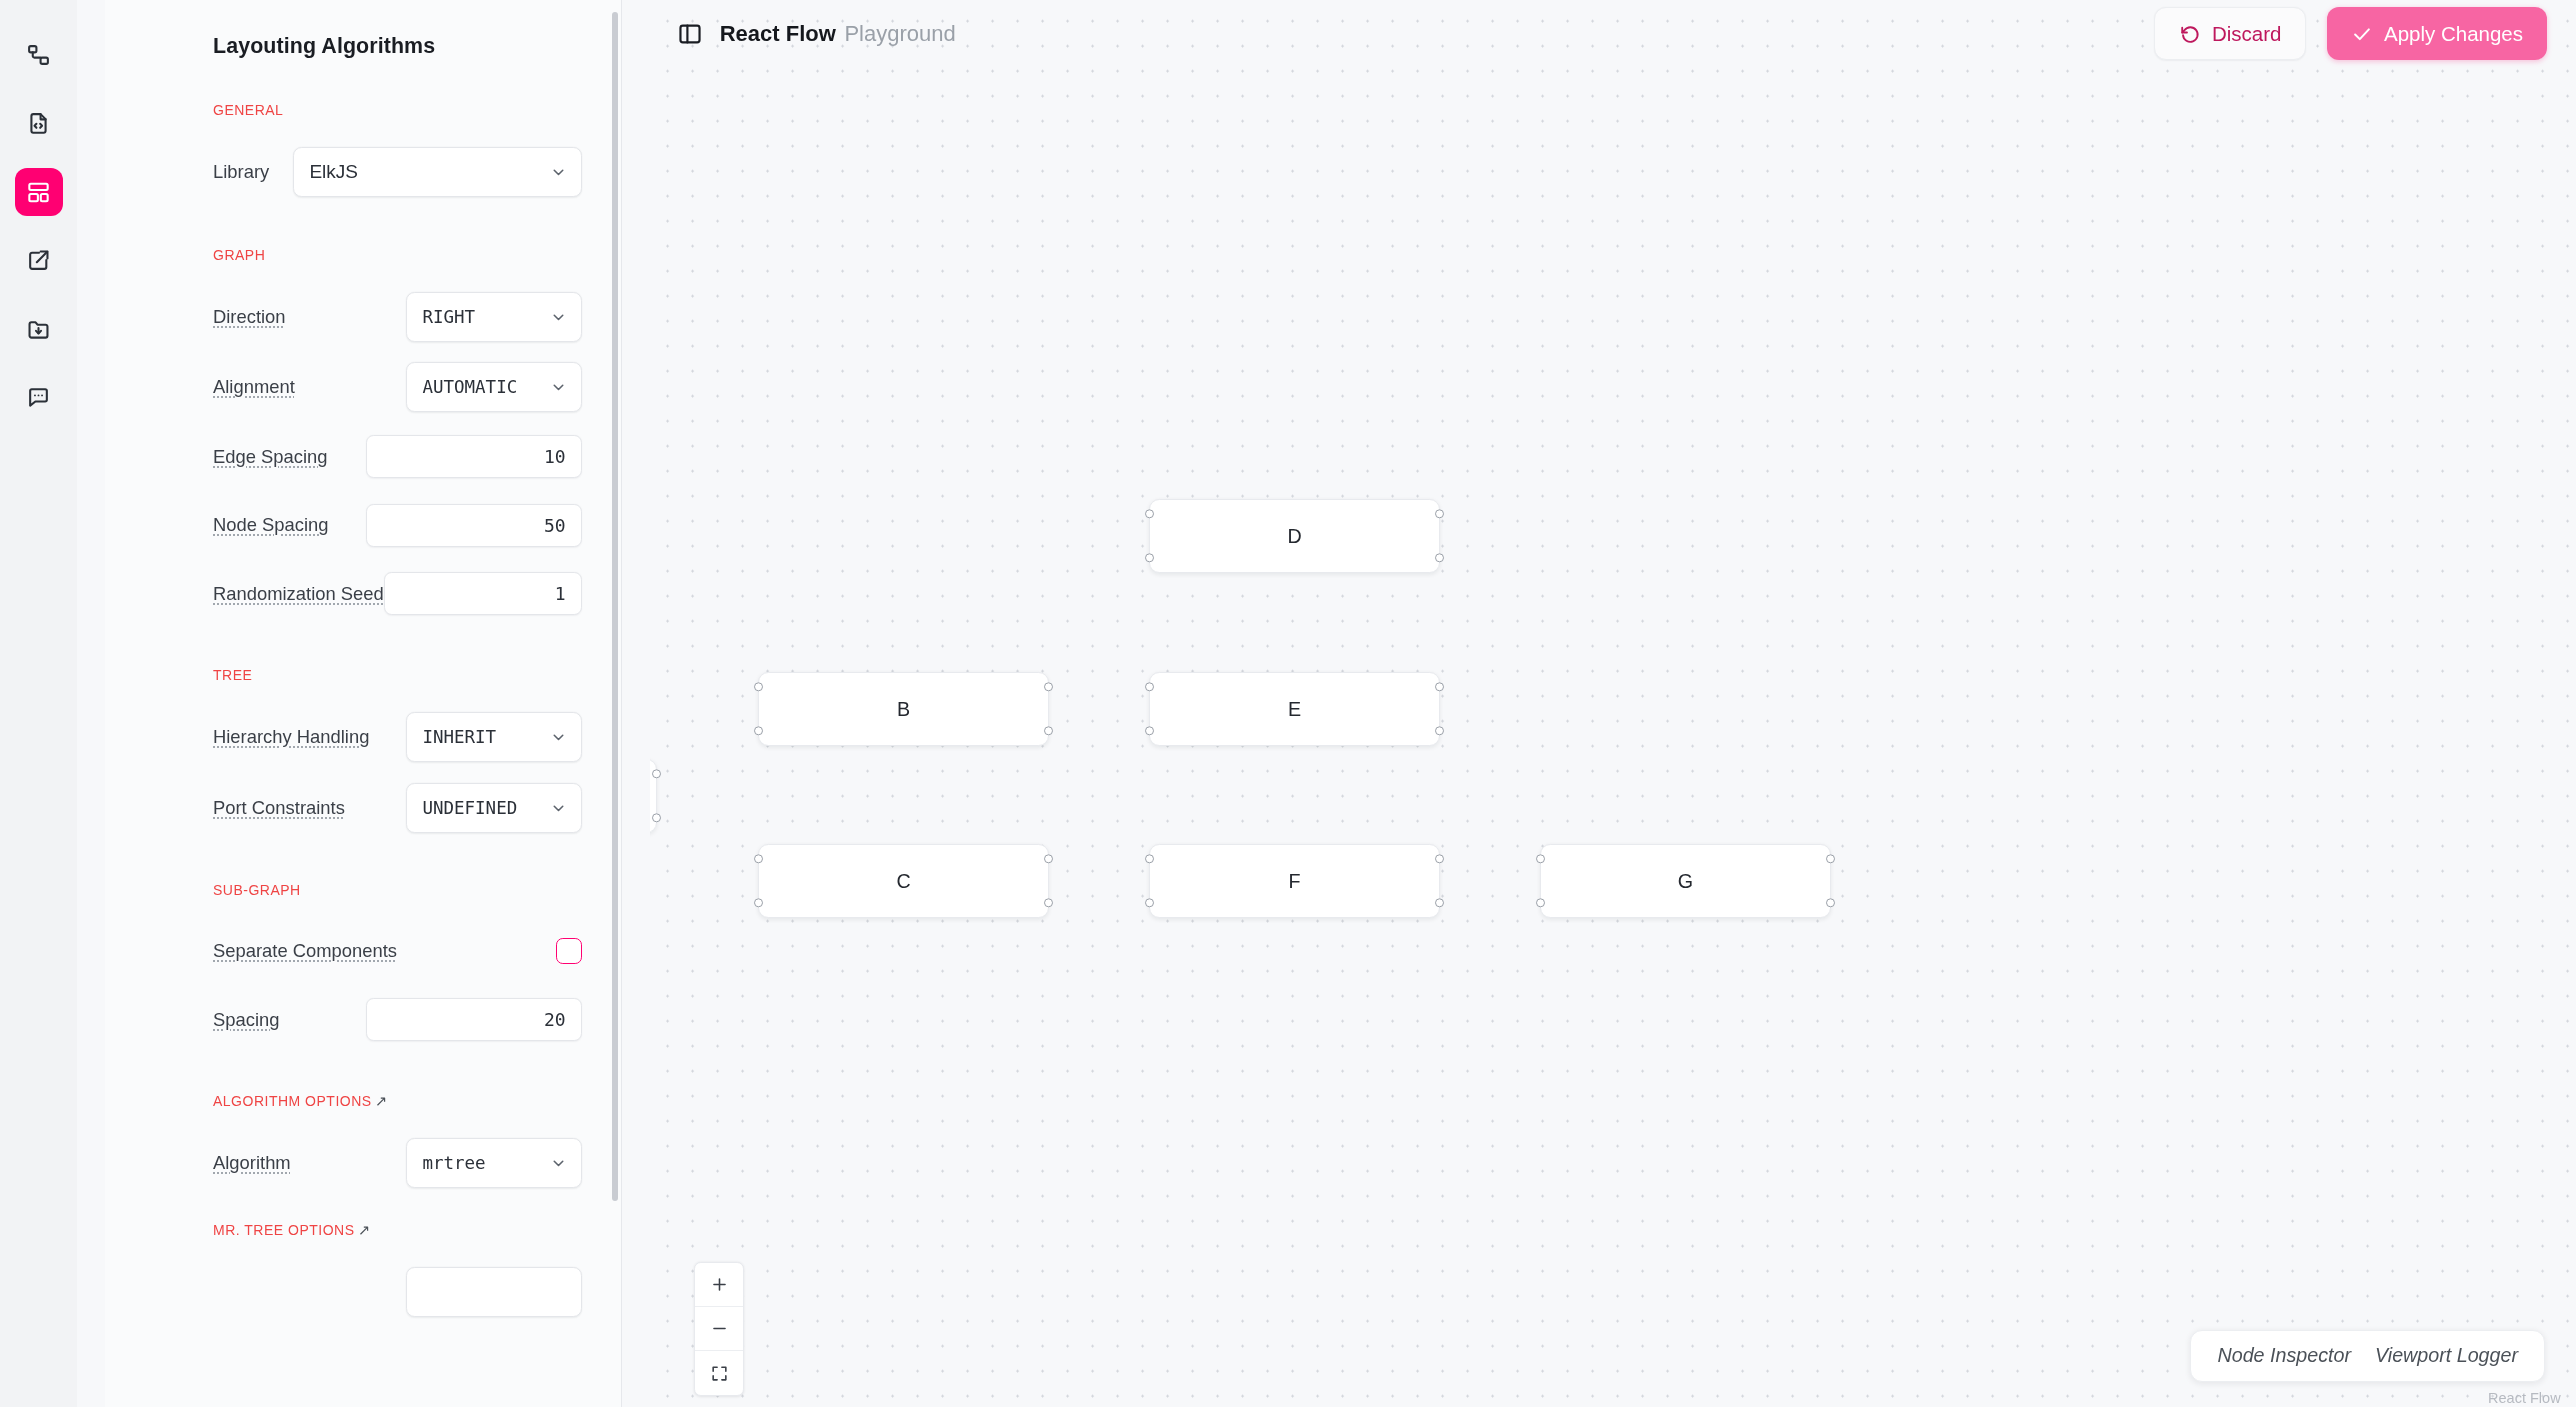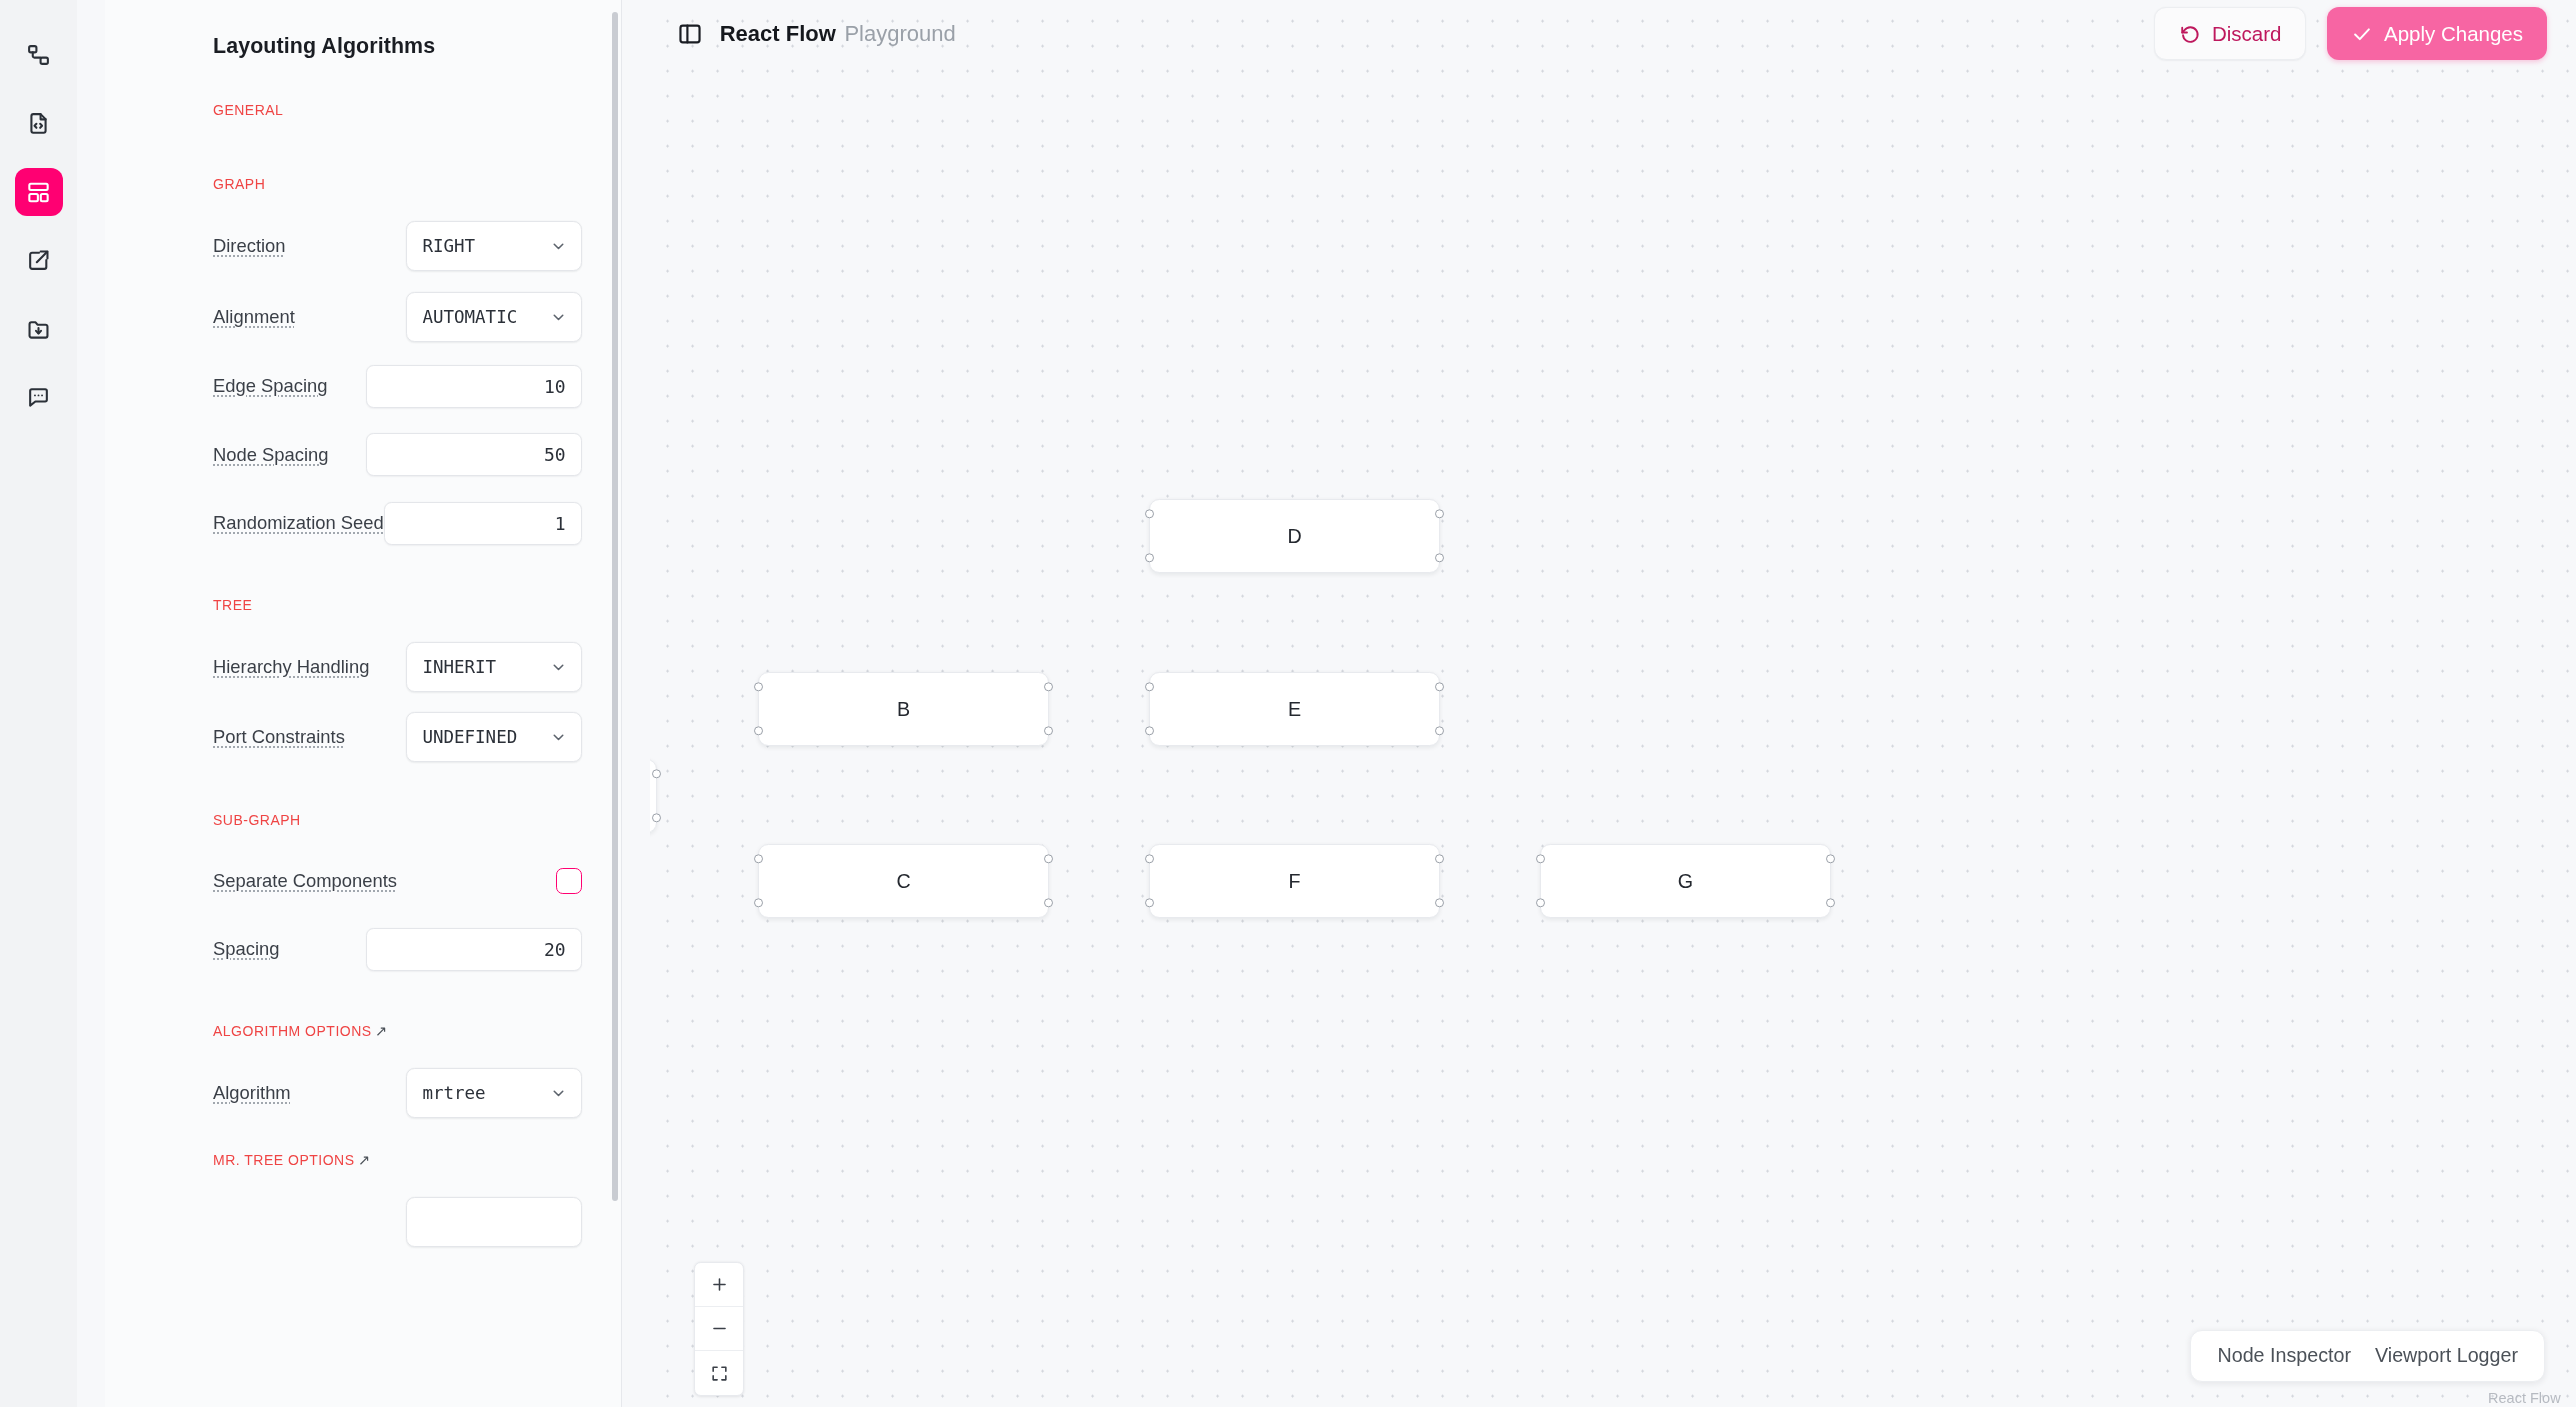--- a/index.html
+++ b/index.html
@@ -189,21 +189,21 @@
   }
   .ctrl:last-child { border-bottom: none; }
   .ctrl svg { width: 19px; height: 19px; display: block; }
 
   
   .devtools {
     position: absolute; right: 31px; bottom: 26px;
     background: #fff; border: 0.9px solid #eceef1;
     border-radius: 12px; box-shadow: 0 1.7px 6px rgba(20,25,35,.08);
     display: flex; align-items: center; gap: 24px;
-    padding: 13.7px 26px; z-index: 4;
+    padding: 13.7px 26px; z-index: 4; font-style: italic;
   }
   .devtool-btn { font-size: 19.7px; color: #4b5158; cursor: pointer; white-space: nowrap; }
   .attrib {
     position: absolute; right: 15.4px; bottom: 1.7px;
     font-size: 14.5px; color: #b6bac1; z-index: 3;
   }
 </style>
 </head>
 <body>
 
@@ -274,20 +274,31 @@
     </div>
   </div>
 
   <div class="panel">
     <div class="panel-inner">
 
       <div class="panel-title">Layouting Algorithms</div>
 
       <div class="section-head">GENERAL</div>
 
+      <div class="row">
+        <span class="row-label">Library</span>
+        <div class="select wide">
+          <span class="select-value sans">ElkJS</span>
+          <span class="chev">
+            <svg viewBox="0 0 24 24" fill="none" stroke="currentColor" stroke-width="2.2" stroke-linecap="round" stroke-linejoin="round">
+                <path d="M6 9.5 12 15.5 18 9.5"></path>
+              </svg>
+          </span>
+        </div>
+      </div>
 
       <div class="spacer-lg"></div>
 
       <div class="section-head">GRAPH</div>
 
       <div class="row">
         <span class="row-label dotted">Direction</span>
         <div class="select">
           <span class="select-value">RIGHT</span>
           <span class="chev">

